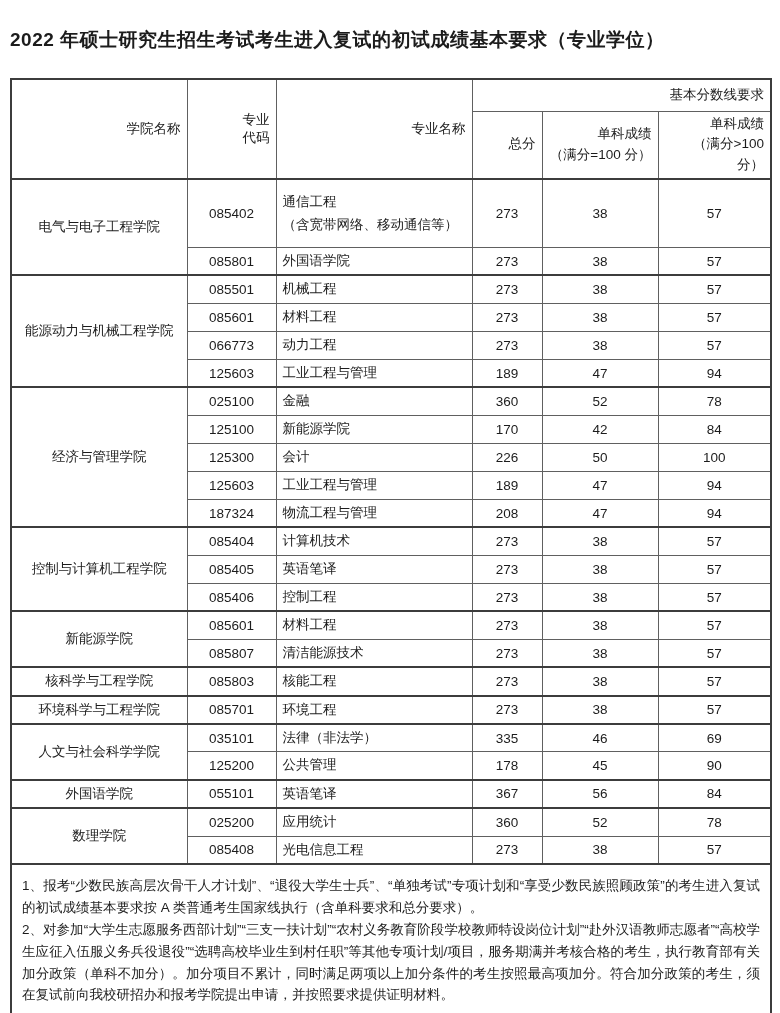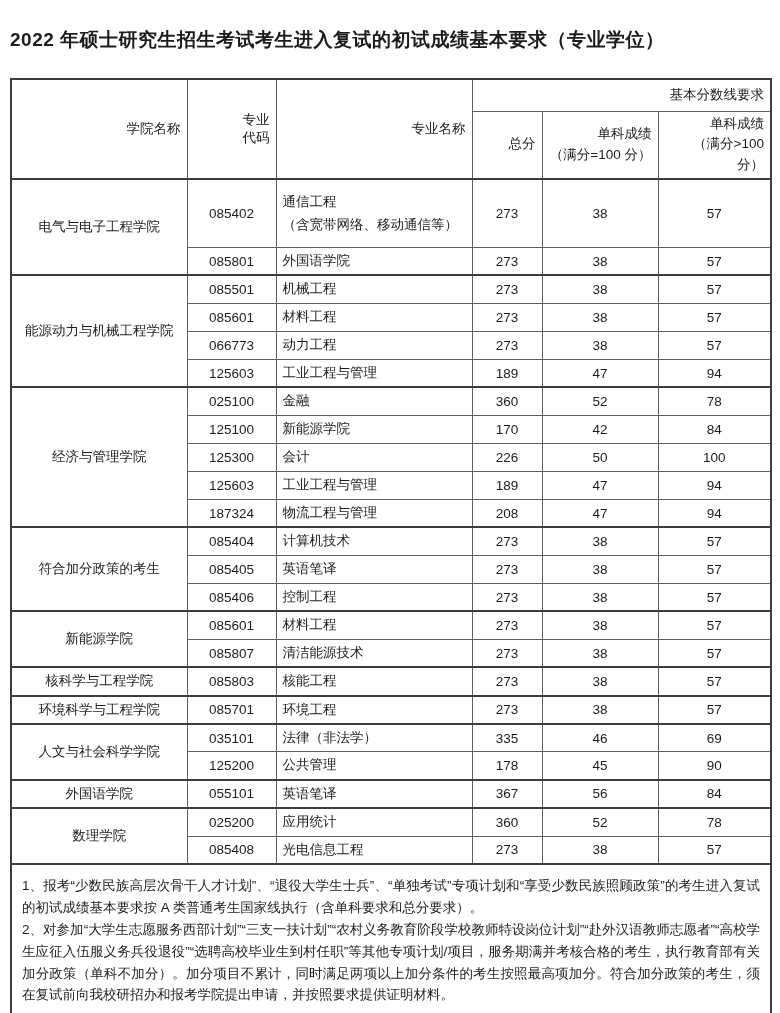--- a/index.html
+++ b/index.html
@@ -196,21 +196,21 @@
         <tr>
           <td class="col-code">187324</td>
           <td class="col-major">
             <div>物流工程与管理</div>
           </td>
           <td class="col-num">208</td>
           <td class="col-num">47</td>
           <td class="col-num">94</td>
         </tr>
         <tr class="group-start">
-          <td class="col-college" rowspan="3">符合加分政策的考生</td>
+          <td class="col-college" rowspan="3">控制与计算机工程学院</td>
           <td class="col-code">085404</td>
           <td class="col-major">
             <div>计算机技术</div>
           </td>
           <td class="col-num">273</td>
           <td class="col-num">38</td>
           <td class="col-num">57</td>
         </tr>
         <tr>
           <td class="col-code">085405</td>

